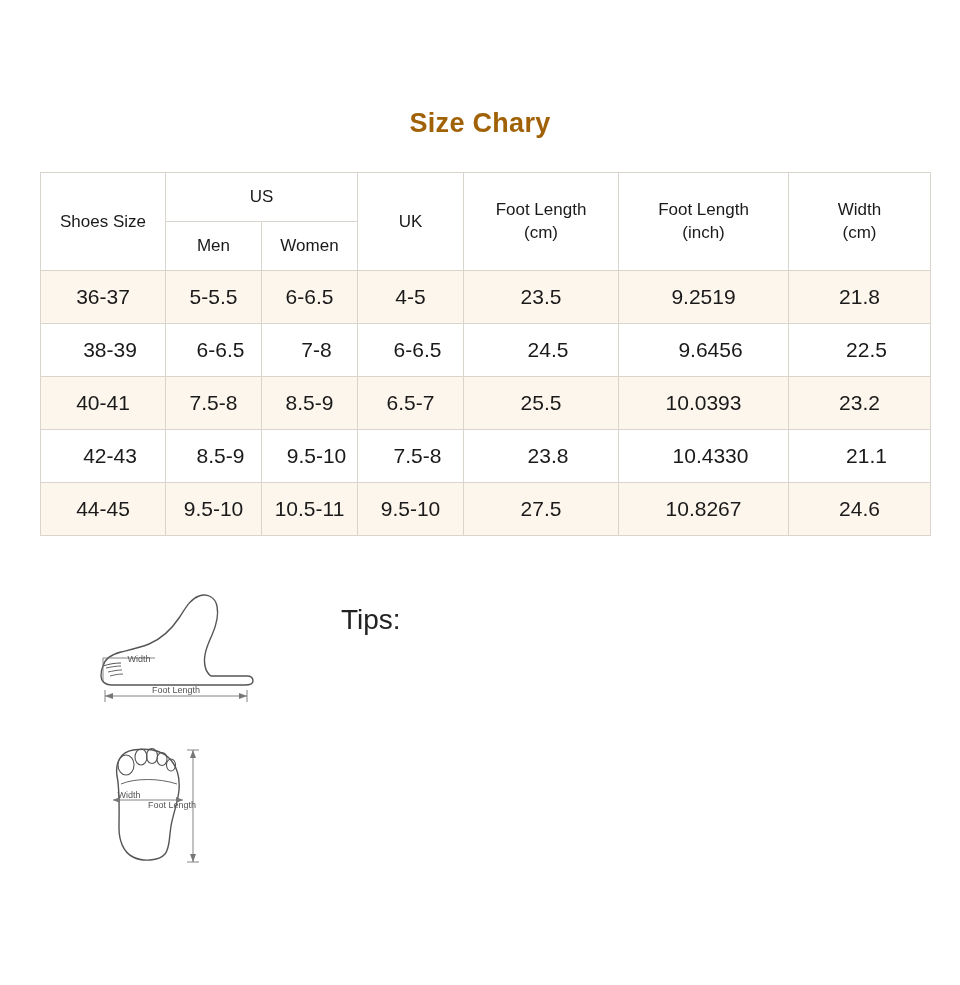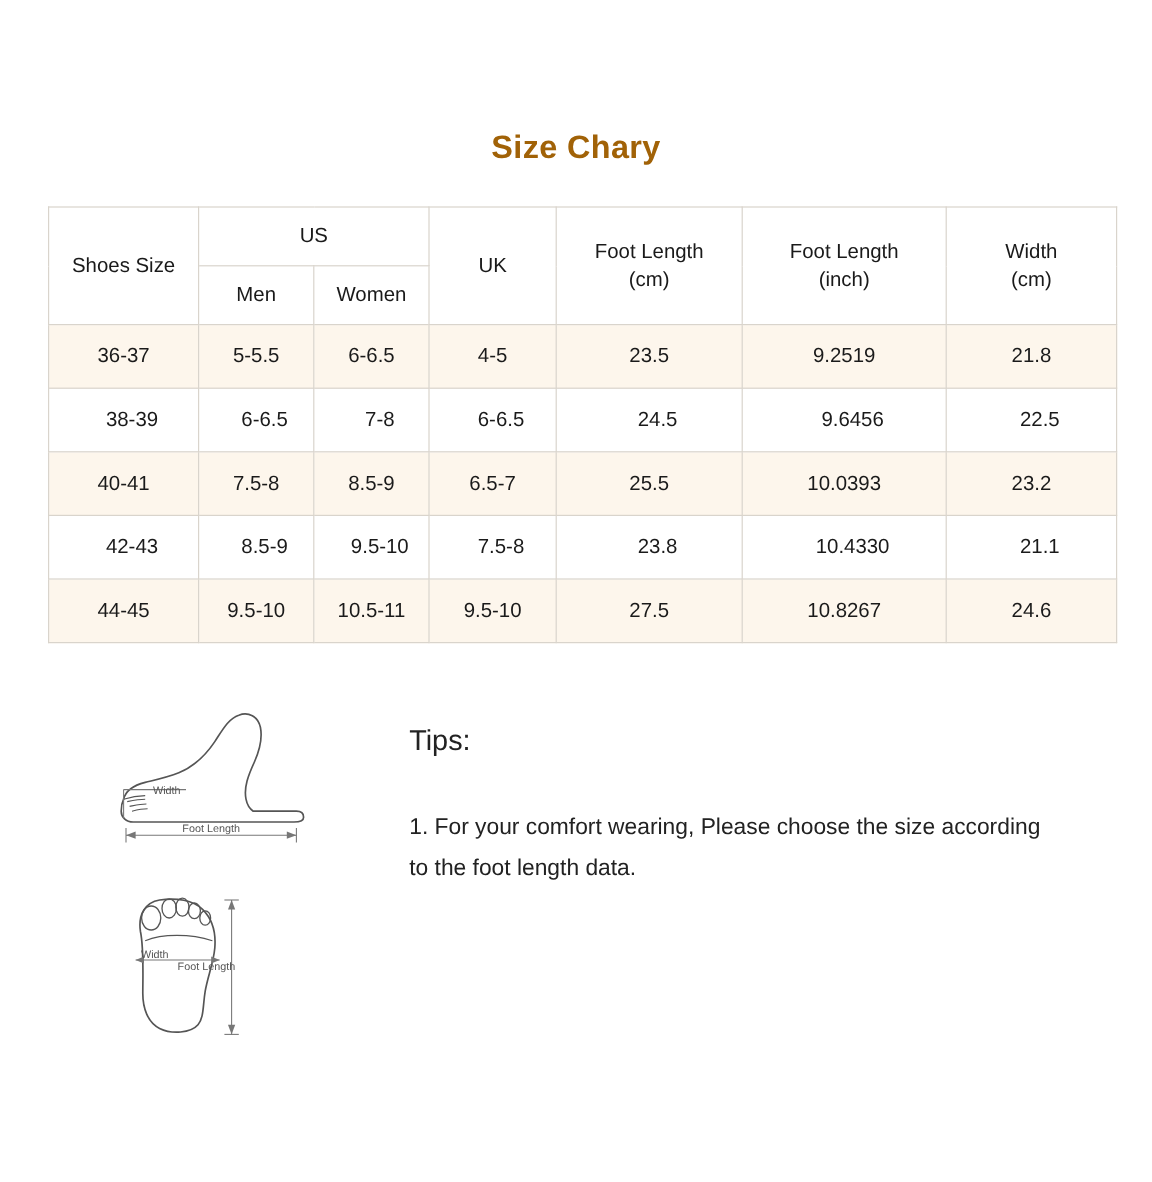--- a/index.html
+++ b/index.html
@@ -63,21 +63,21 @@
   }
   .hdr-sub {
     font-size: 17px;
   }
   .hdr-two-line {
     font-size: 16px;
     line-height: 1.35;
   }
   table.size-table td {
     height: 52px;
-    font-size: 17px;
+    font-size: 21px;
   }
   tr.odd td {
     background: #fdf6ec;
   }
   tr.even td {
     background: #ffffff;
     padding-left: 14px;
   }
   .col1 { width: 125px; }
   .col2 { width: 96px; }
@@ -98,21 +98,21 @@
     position: absolute;
     left: 95px;
     top: 740px;
     width: 115px;
     height: 135px;
   }
   .tips-title {
     position: absolute;
     left: 341px;
     top: 604px;
-    font-size: 24px;
+    font-size: 28px;
     color: #222222;
   }
   .tip1 {
     position: absolute;
     left: 341px;
     top: 673px;
     width: 540px;
     font-size: 19px;
     line-height: 1.8;
     color: #222222;
@@ -265,15 +265,14 @@
       <line x1="98" y1="10" x2="98" y2="122"></line>
       <line x1="92" y1="10" x2="104" y2="10"></line>
       <line x1="92" y1="122" x2="104" y2="122"></line>
     </g>
     <polygon points="98,10 95,18 101,18" fill="#777777"></polygon>
     <polygon points="98,122 95,114 101,114" fill="#777777"></polygon>
     <text class="svg-label" x="77" y="68" text-anchor="middle">Foot Length</text>
   </svg>
 
   <div class="tips-title">Tips:</div>
-  <div class="tip1">1. For your comfort wearing, Please choose the size according to the foot length data.</div>
 
 </div>
 
 </body></html>

